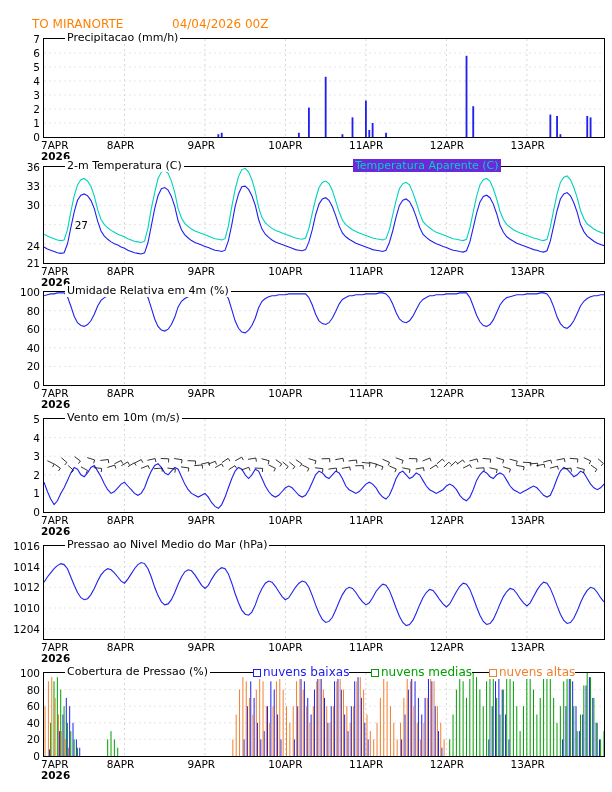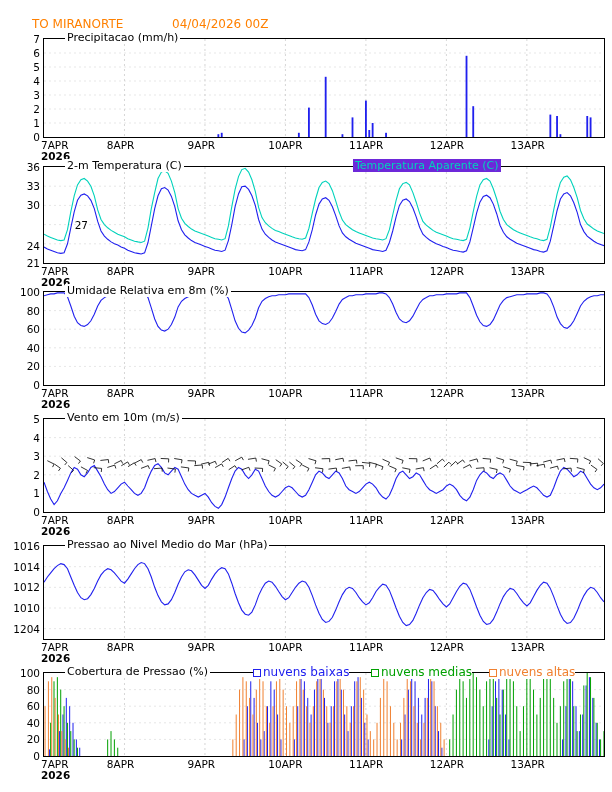--- a/index.html
+++ b/index.html
@@ -130,21 +130,21 @@
           <line x1="0" y1="18.599999999999994" x2="560" y2="18.599999999999994" stroke="#cccccc" stroke-width="0.5" stroke-dasharray="2,3"></line>
           <polyline points="0.0,3.7 3.4,2.8 6.7,1.9 10.1,1.9 13.4,0.9 16.8,0.9 20.1,0.9 23.5,4.7 26.8,14.0 30.2,24.2 33.5,30.7 36.9,33.5 40.2,34.4 43.6,32.5 46.9,28.8 50.3,22.3 53.7,14.0 57.0,8.4 60.4,5.6 63.7,3.7 67.1,2.8 70.4,2.8 73.8,1.9 77.1,1.9 80.5,1.9 83.8,0.9 87.2,0.9 90.5,0.9 93.9,0.9 97.2,0.9 100.6,0.9 104.0,5.6 107.3,15.8 110.7,27.0 114.0,34.4 117.4,38.1 120.7,39.1 124.1,37.2 127.4,32.5 130.8,25.1 134.1,14.9 137.5,9.3 140.8,6.5 144.2,4.7 147.5,3.7 150.9,2.8 154.3,2.8 157.6,2.8 161.0,1.9 164.3,1.9 167.7,1.9 171.0,0.9 174.4,0.9 177.7,0.9 181.1,1.9 184.4,6.5 187.8,17.7 191.1,28.8 194.5,36.3 197.8,40.0 201.2,40.9 204.6,38.1 207.9,33.5 211.3,26.0 214.6,15.8 218.0,9.3 221.3,6.5 224.7,4.7 228.0,3.7 231.4,3.7 234.7,2.8 238.1,2.8 241.4,2.8 244.8,1.9 248.1,1.9 251.5,1.9 254.9,1.9 258.2,1.9 261.6,1.9 264.9,5.6 268.3,13.0 271.6,22.3 275.0,28.8 278.3,31.6 281.7,32.5 285.0,30.7 288.4,26.0 291.7,19.5 295.1,12.1 298.4,7.4 301.8,5.6 305.1,3.7 308.5,3.7 311.9,2.8 315.2,2.8 318.6,2.8 321.9,1.9 325.3,1.9 328.6,1.9 332.0,1.9 335.3,0.9 338.7,0.9 342.0,1.9 345.4,5.6 348.7,12.1 352.1,20.5 355.4,27.0 358.8,29.8 362.2,30.7 365.5,28.8 368.9,24.2 372.2,17.7 375.6,11.2 378.9,7.4 382.3,5.6 385.6,3.7 389.0,3.7 392.3,2.8 395.7,2.8 399.0,2.8 402.4,1.9 405.7,1.9 409.1,1.9 412.5,1.9 415.8,0.9 419.2,0.9 422.5,0.9 425.9,5.6 429.2,14.0 432.6,23.3 435.9,29.8 439.3,33.5 442.6,34.4 446.0,32.5 449.3,27.9 452.7,20.5 456.0,13.0 459.4,8.4 462.8,5.6 466.1,4.7 469.5,3.7 472.8,2.8 476.2,2.8 479.5,2.8 482.9,1.9 486.2,1.9 489.6,1.9 492.9,1.9 496.3,0.9 499.6,0.9 503.0,1.9 506.3,6.5 509.7,14.9 513.1,25.1 516.4,31.6 519.8,35.3 523.1,36.3 526.5,33.5 529.8,28.8 533.2,21.4 536.5,14.0 539.9,9.3 543.2,6.5 546.6,4.7 549.9,3.7 553.3,3.7 556.6,2.8 560.0,2.8" fill="none" stroke="#2020ee" stroke-width="1.1"></polyline>
         </svg>
       </div>
       <div class="ytick" style="left: 0px; top: 379px;">0</div>
       <div class="ytick" style="left: 0px; top: 360.4px;">20</div>
       <div class="ytick" style="left: 0px; top: 341.8px;">40</div>
       <div class="ytick" style="left: 0px; top: 323.2px;">60</div>
       <div class="ytick" style="left: 0px; top: 304.6px;">80</div>
       <div class="ytick" style="left: 0px; top: 286px;">100</div>
-      <div class="plabel" style="left: 65px; top: 284px;">Umidade Relativa em 8m (%)</div>
+      <div class="plabel" style="left: 65px; top: 284px;">Umidade Relativa em 4m (%)</div>
       <div class="xtick" style="left: 41px; top: 387px;">7APR</div>
       <div class="xtick" style="left: 106.766px; top: 387px;">8APR</div>
       <div class="xtick" style="left: 187.533px; top: 387px;">9APR</div>
       <div class="xtick" style="left: 268.299px; top: 387px;">10APR</div>
       <div class="xtick" style="left: 349.066px; top: 387px;">11APR</div>
       <div class="xtick" style="left: 429.832px; top: 387px;">12APR</div>
       <div class="xtick" style="left: 510.599px; top: 387px;">13APR</div>
       <div class="yr" style="left: 41px; top: 398px;">2026</div>
       <div class="panel" style="top: 418px; width: 562px; height: 95px;">
         <svg width="560" height="93" viewBox="0 0 560 93">

